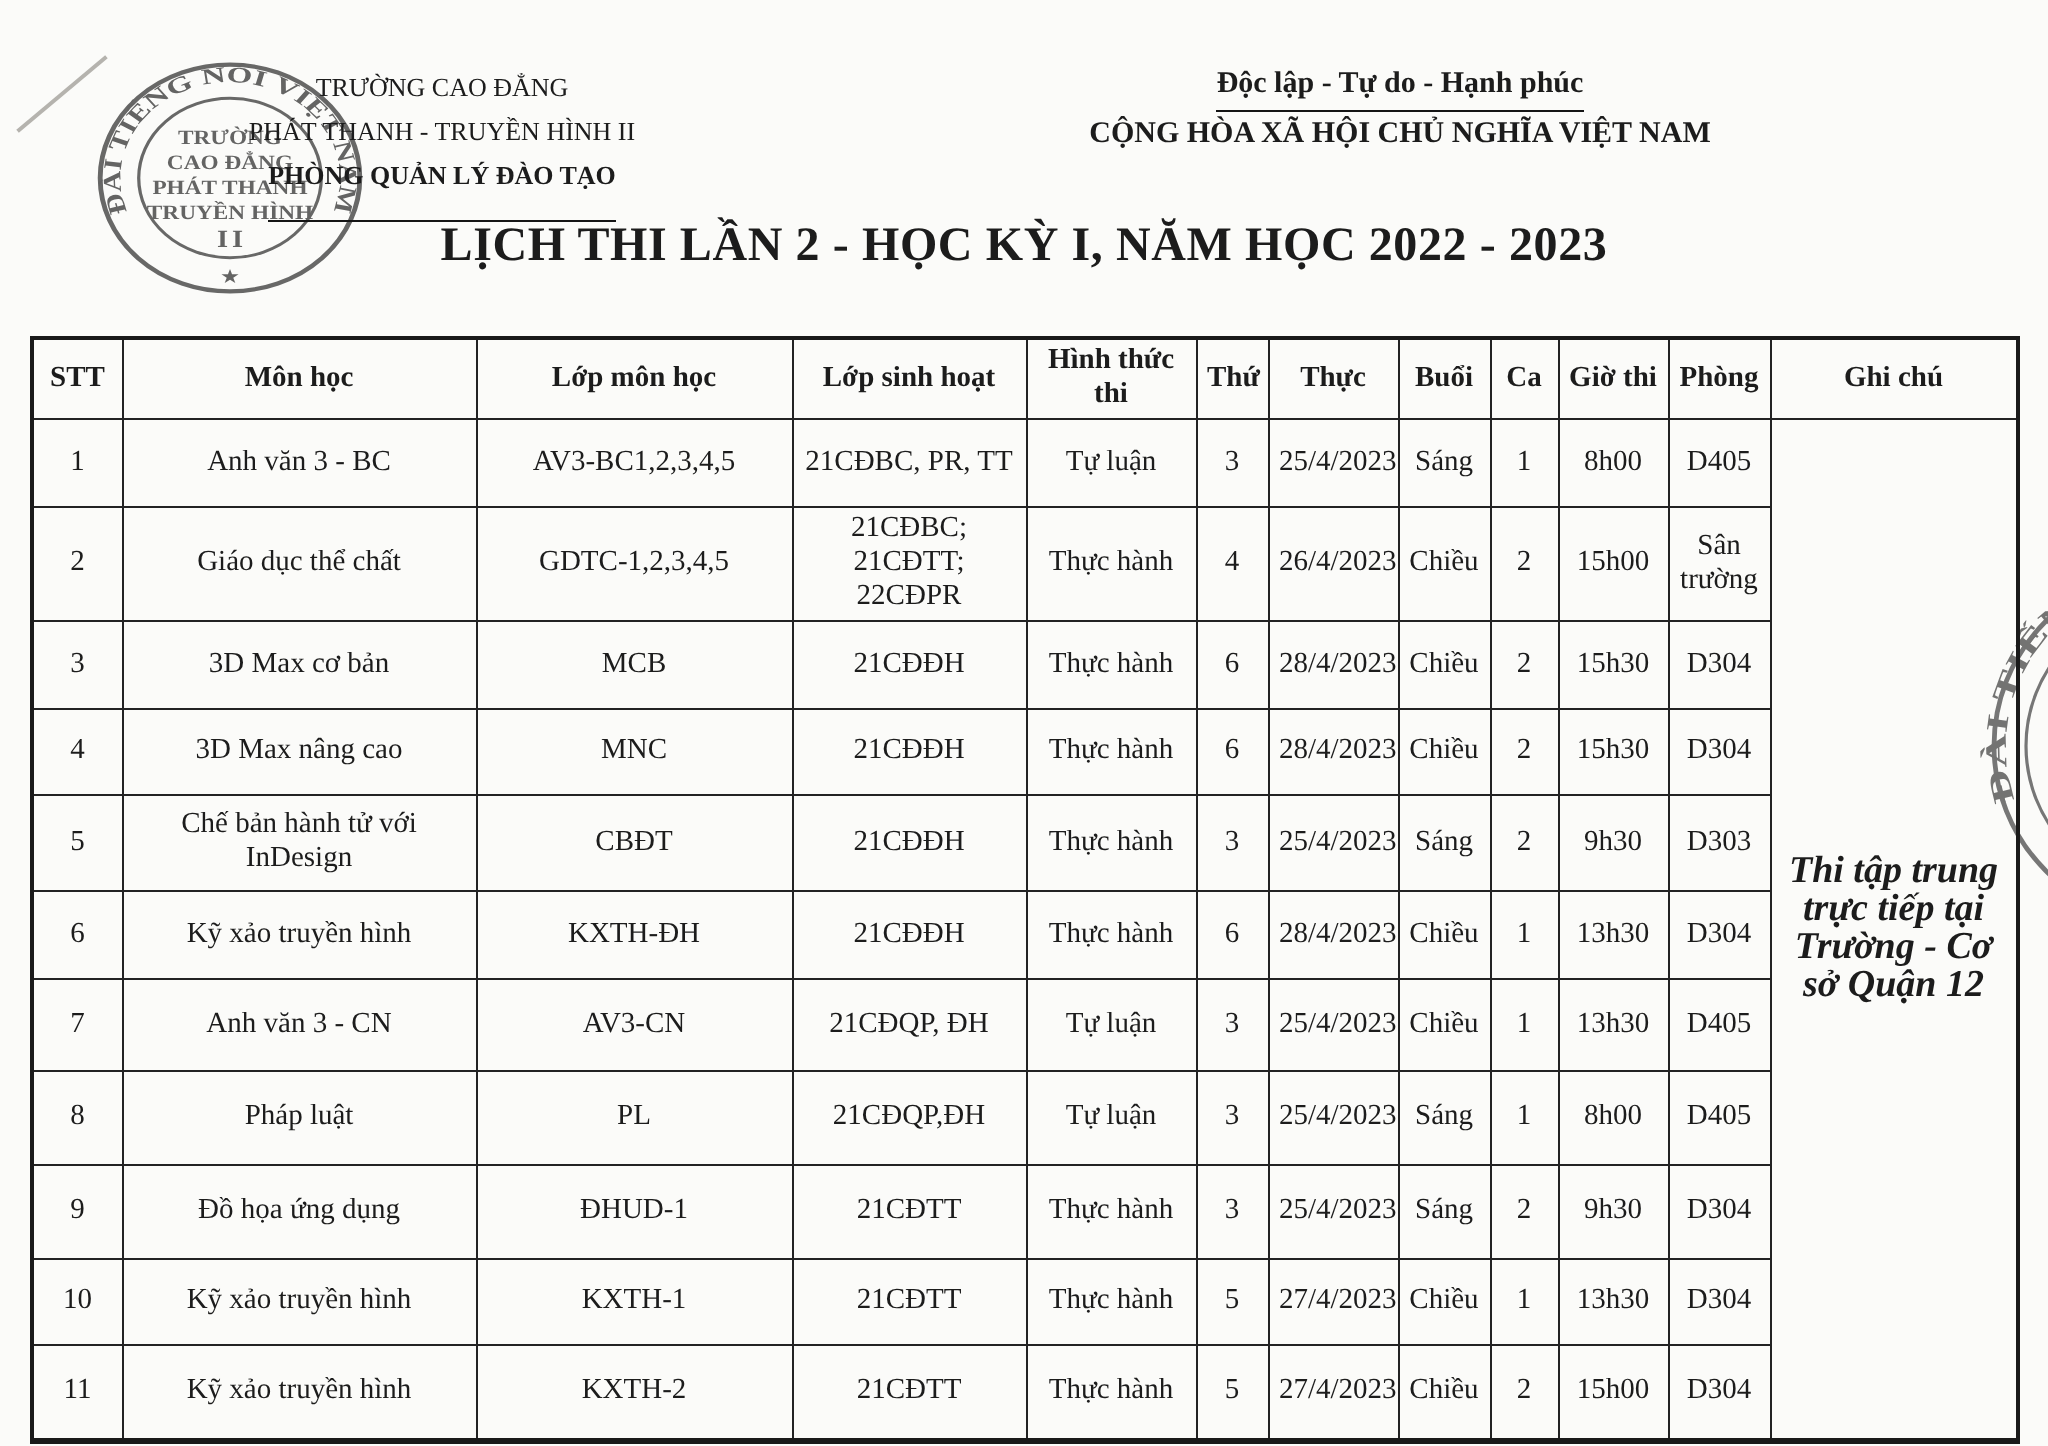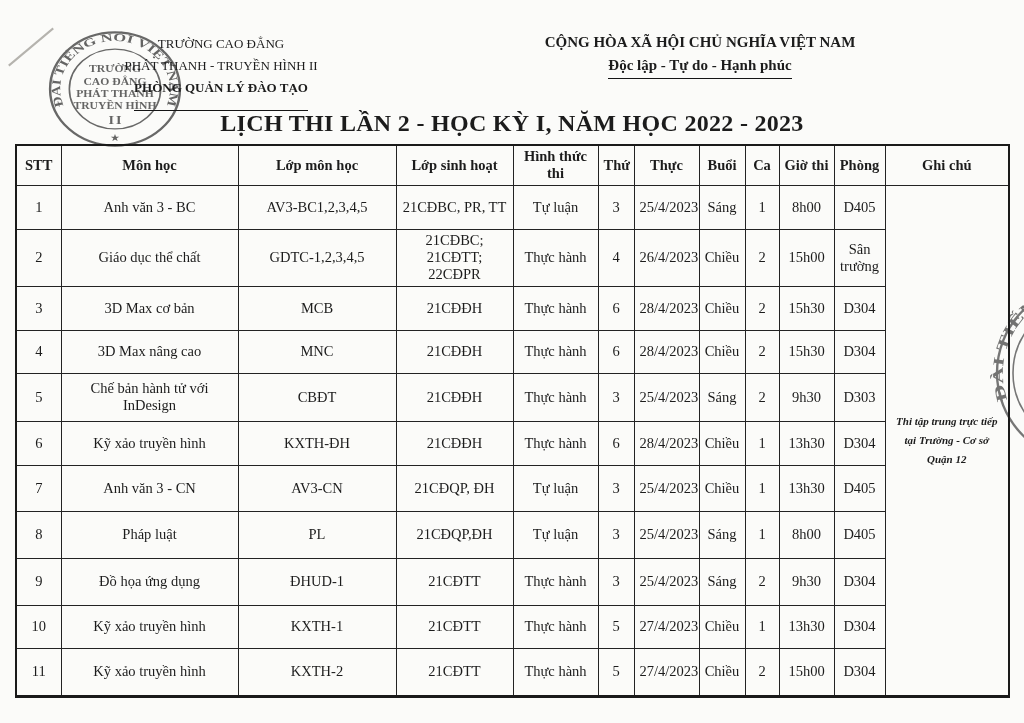--- a/index.html
+++ b/index.html
@@ -29,32 +29,32 @@
   .s-ring-outer{stroke-width:2.4px;}
   .s-ring-inner{stroke-width:1.6px;}
   .s-ring-text{font-family:"Liberation Serif",serif;font-size:12.5px;font-weight:bold;fill:#3a3a3a;}
   .s-ring-text-big{font-family:"Liberation Serif",serif;font-size:15px;font-weight:bold;fill:#3a3a3a;}
   .s-star{font-size:11px;fill:#3a3a3a;}
   .s-c{font-family:"Liberation Serif",serif;font-size:11.5px;font-weight:bold;fill:#3a3a3a;}
   .s-c-big{font-family:"Liberation Serif",serif;font-size:14px;font-weight:bold;fill:#3a3a3a;letter-spacing:2px;}
   .s-c-r{font-family:"Liberation Serif",serif;font-size:13.5px;font-weight:bold;fill:#3a3a3a;}
   
   table.schedule{
-    position:absolute;left:15px;top:144px;width:993px;
+    position:absolute;left:15px;top:168px;width:993px;
     border-collapse:collapse;table-layout:fixed;z-index:2;
     font-size:14.5px;
   }
   table.schedule th,table.schedule td{
     border:1.6px solid #232323;text-align:center;vertical-align:middle;
     padding:2px 5px;overflow:hidden;
   }
   table.schedule{border:2.2px solid #1a1a1a;border-bottom-width:3px;}
   table.schedule th{font-weight:bold;font-size:14.5px;line-height:17px;}
   td.left{text-align:left;padding-left:9px;margin-left:43px;}
-  td.note{font-weight:bold;font-style:italic;font-size:11px;line-height:19px;padding:2px 7px;}
+  td.note{font-weight:bold;font-style:italic;font-size:19px;line-height:19px;padding:2px 7px;}
 </style>
 </head>
 <body>
 
 <div class="page">
 
   <div class="pencil-mark"></div>
 
   <svg class="stamp stamp-left" viewBox="0 0 140 140" preserveAspectRatio="none">
     <defs>
@@ -85,22 +85,22 @@
     <text class="s-c-r" x="105" y="151" text-anchor="middle">II</text>
   </svg>
 
   <div class="org-block">
     <div>TRƯỜNG CAO ĐẲNG</div>
     <div>PHÁT THANH - TRUYỀN HÌNH II</div>
     <div><span class="u">PHÒNG QUẢN LÝ ĐÀO TẠO</span></div>
   </div>
 
   <div class="national-block">
+    <div><span class="u">Độc lập - Tự do - Hạnh phúc</span></div>
     <div>CỘNG HÒA XÃ HỘI CHỦ NGHĨA VIỆT NAM</div>
-    <div><span class="u">Độc lập - Tự do - Hạnh phúc</span></div>
   </div>
 
   <div class="doc-title">LỊCH THI LẦN 2 - HỌC KỲ I, NĂM HỌC 2022 - 2023</div>
 
   <table class="schedule">
     <colgroup>
       <col style="width:45px">
         <col style="width:177px">
         <col style="width:158px">
         <col style="width:117px">

